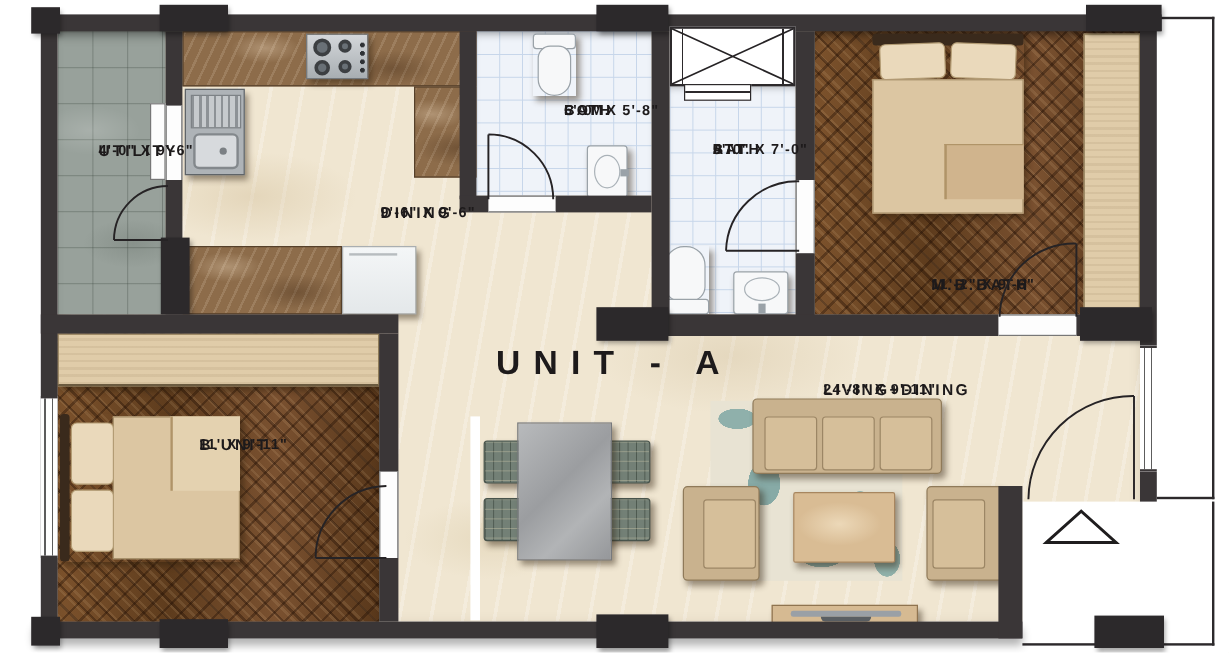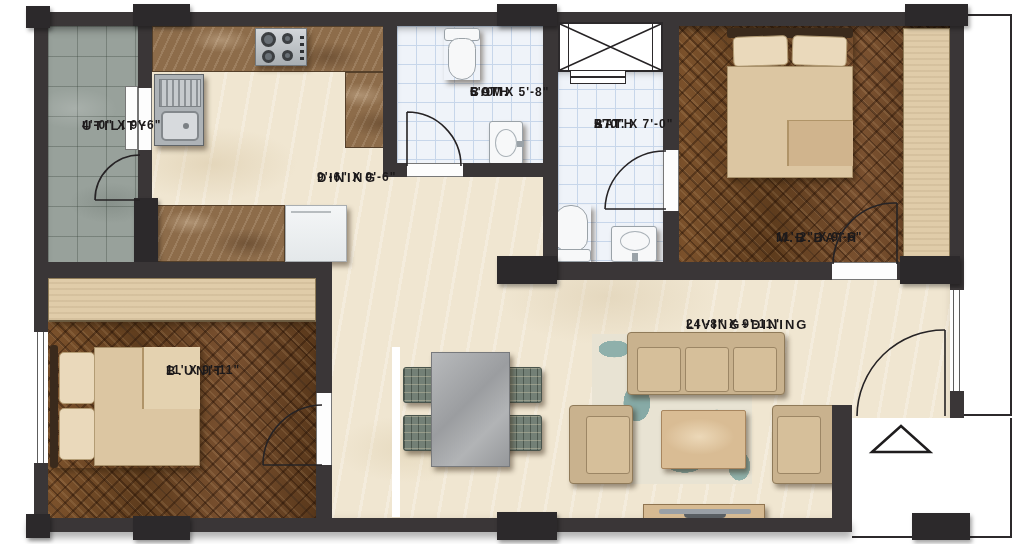--- a/index.html
+++ b/index.html
@@ -247,20 +247,21 @@
     <div class="dims">11'-2" X 9'-6"</div>
   </div>
   <div class="lbl" style="left:166px;top:363px;">
     <div class="name">B.UNIT</div>
     <div class="dims">11' X 9'-11"</div>
   </div>
   <div class="lbl" style="left:686px;top:317px;">
     <div class="name" style="letter-spacing:2px;">LIVING+DINING</div>
     <div class="dims">24'-8" X 9'-11"</div>
   </div>
+  <div class="lbl title" style="left:512px;top:303px;">UNIT - A</div>
 
   <svg class="overlay" width="1024" height="544" viewBox="0 0 1024 544">
     <g stroke="#262325" stroke-width="1.6" fill="none">
       <path d="M95,200 A45,45 0 0 1 140,155 M95,200 L140,200"></path>
       <path d="M407,112 A54,54 0 0 1 461,166 M407,112 L407,166"></path>
       <path d="M605,209 A60,60 0 0 1 666,151 M605,209 L666,209"></path>
       <path d="M897,203 A62,62 0 0 0 833,264 M897,203 L897,264"></path>
       <path d="M263,465 A60,60 0 0 1 322,405 M263,465 L322,465"></path>
       <path d="M945,330 A87,87 0 0 0 857,416 M945,330 L945,416"></path>
       <path d="M560,24 L661,70 M661,24 L560,70" stroke-width="1.4"></path>

